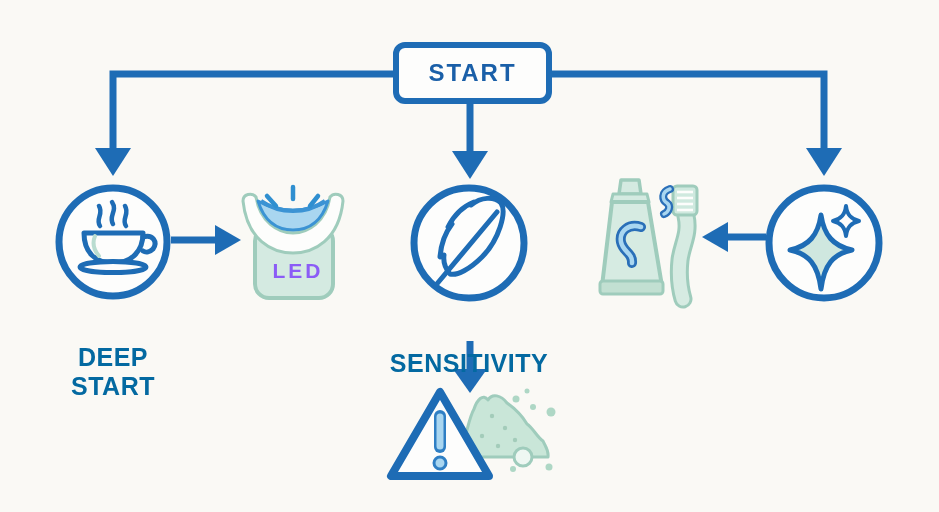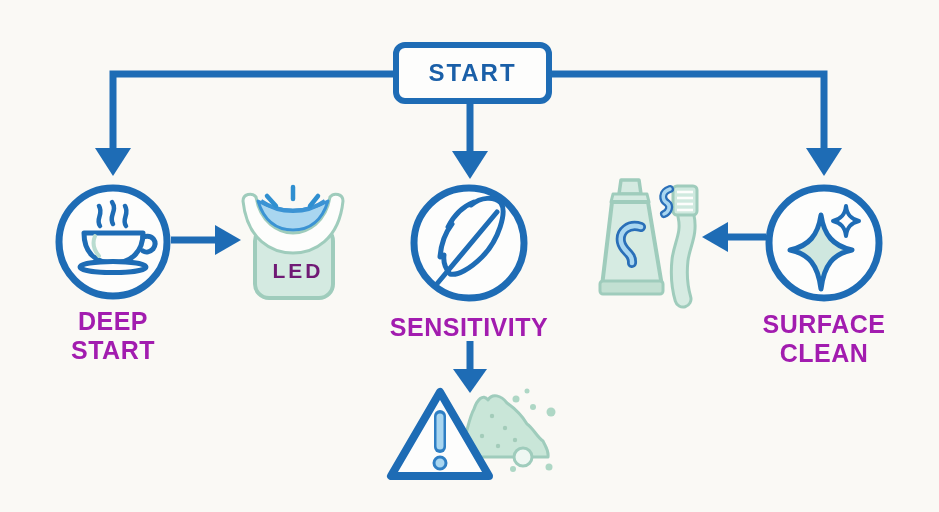--- a/index.html
+++ b/index.html
@@ -21,32 +21,33 @@
     border-radius:12px;
     display:flex;align-items:center;justify-content:center;
     z-index:3;
   }
   .start-box span{
     font-size:24px;font-weight:700;color:#1a5fa8;letter-spacing:2px;
   }
   .node-label{
     position:absolute;
     text-align:center;
-    font-weight:700;color:#a21caf;
+    font-weight:700;color:#0369a1;
     font-size:25px;line-height:29px;letter-spacing:0.5px;
     z-index:2;
+    margin-top:36px;
   }
   .node-label span{display:block;}
   .label-deep{left:23px;top:307px;width:180px;}
   .label-sens{left:369px;top:313px;width:200px;}
   .label-surf{left:724px;top:310px;width:200px;}
   .led-label{
     position:absolute;left:254px;top:259px;width:88px;
     text-align:center;font-weight:700;font-size:21px;
-    color:#701a75;letter-spacing:3px;z-index:2;
+    color:#8b5cf6;letter-spacing:3px;z-index:2;
   }
 </style>
 </head>
 <body>
 
 <div class="canvas">
 
   <svg class="layer" width="939" height="512" viewBox="0 0 939 512">
 
     <g stroke="#1e6cb5" fill="none" stroke-width="7">
@@ -196,20 +197,16 @@
 
   <div class="node-label label-deep">
     <span>DEEP</span>
     <span>START</span>
   </div>
 
   <div class="node-label label-sens">
     <span>SENSITIVITY</span>
   </div>
 
-  <div class="node-label label-surf">
-    <span>SURFACE</span>
-    <span>CLEAN</span>
-  </div>
 
   <div class="led-label">LED</div>
 
 </div>
 
 </body></html>

